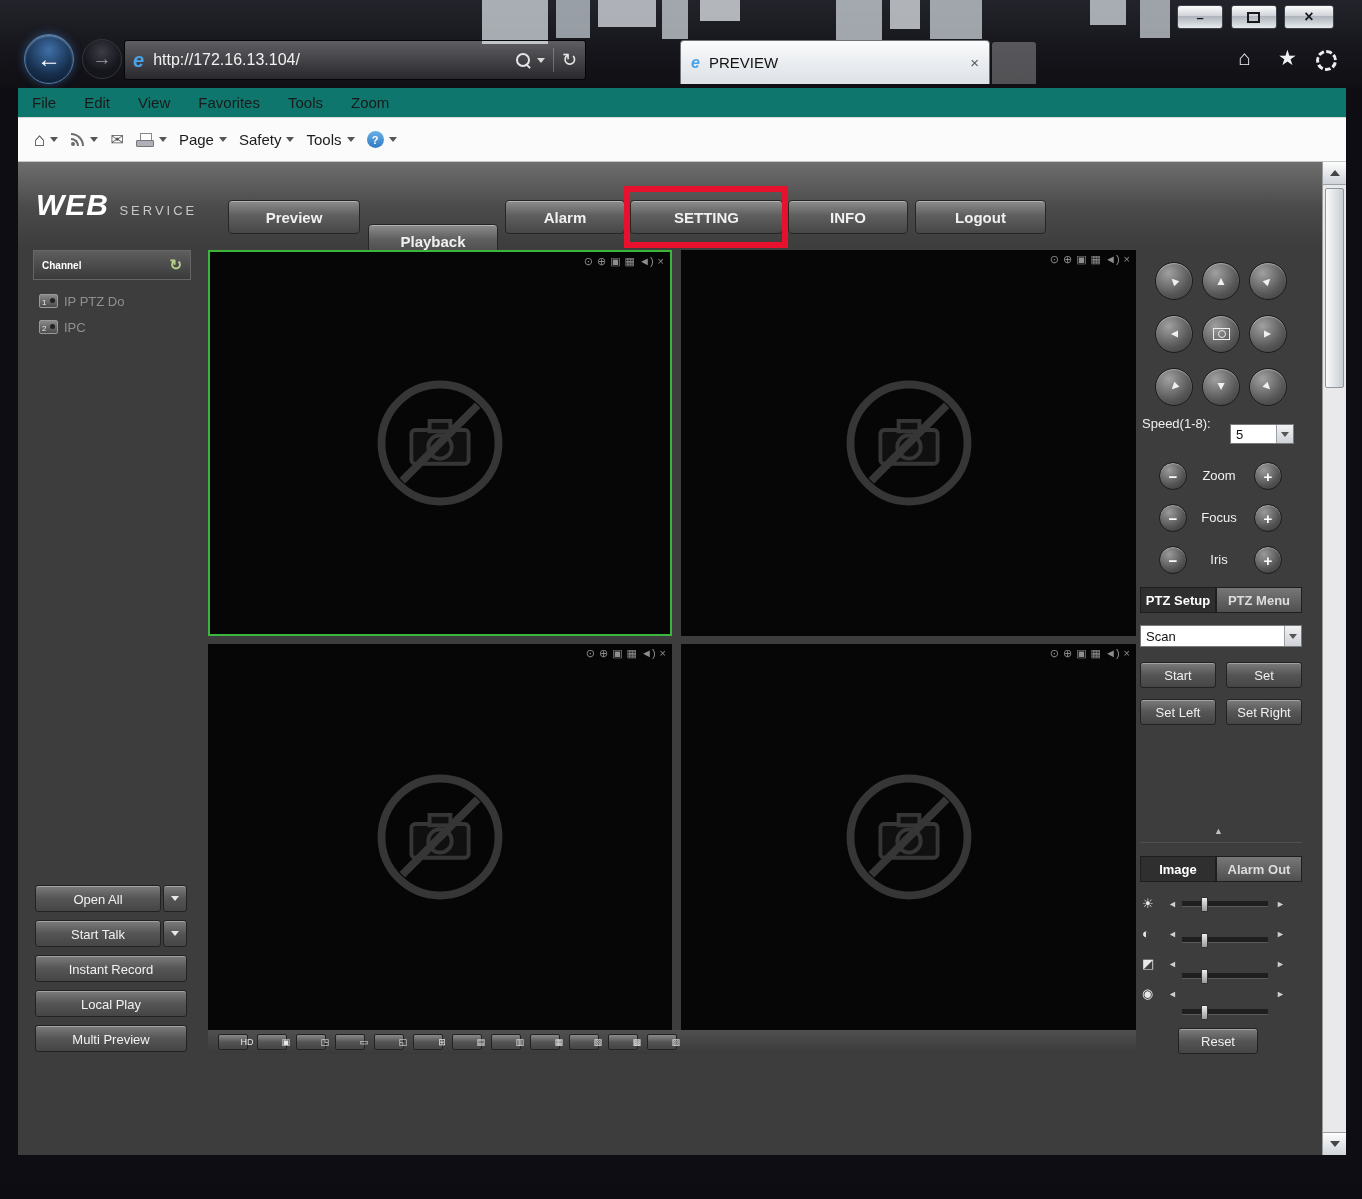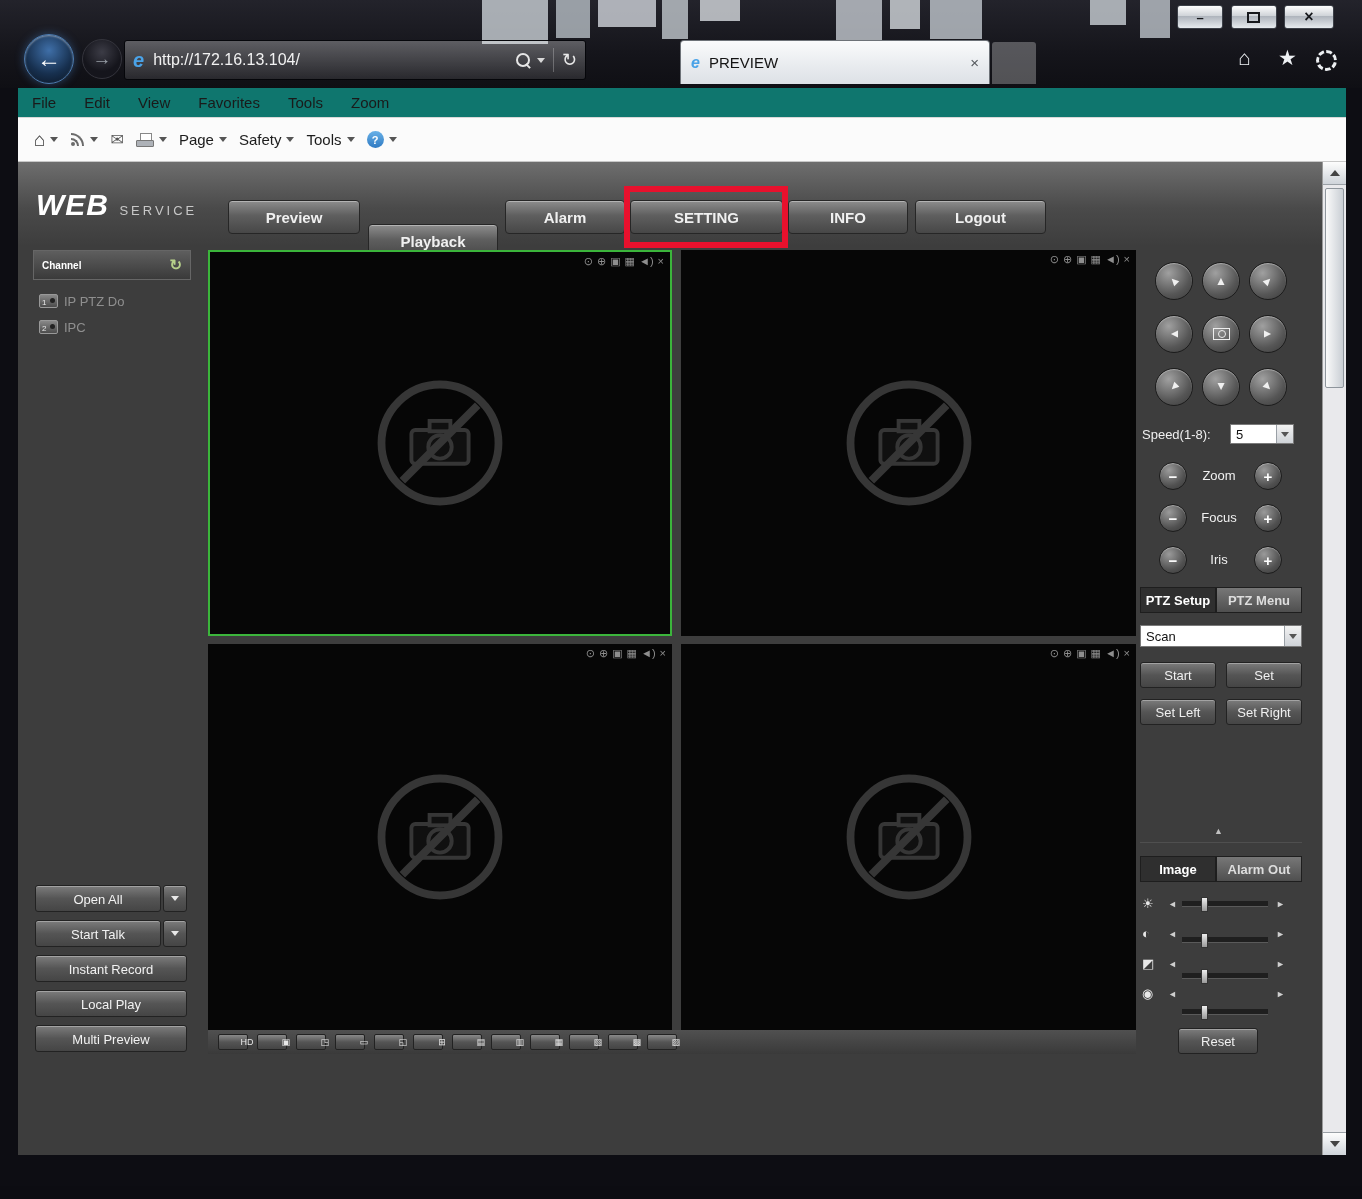--- a/index.html
+++ b/index.html
@@ -358,21 +358,21 @@
       <div class="abs pad-btn" style="left:1137px;top:206px;">
           <span style="transform:rotate(-135deg);">▲</span>
         </div>
       <div class="abs pad-btn" style="left:1184px;top:206px;">
           <span style="transform:rotate(180deg);">▲</span>
         </div>
       <div class="abs pad-btn" style="left:1231px;top:206px;">
           <span style="transform:rotate(135deg);">▲</span>
         </div>
 
-      <span class="abs zf-label" style="left:1124px;top:265px;">Speed(1-8):</span>
+      <span class="abs zf-label" style="left:1124px;top:254px;">Speed(1-8):</span>
       <div class="abs selbox" style="left:1212px;top:262px;width:64px;height:20px;">
         <span class="val">5</span>
         <span class="selarrow">
             <span class="caret caret-dark" style="border-left-width:4px;border-right-width:4px;border-top-width:5px;"></span>
           </span>
       </div>
 
       <div class="abs small-circle" style="left:1141px;top:300px;">
           <span>−</span>
         </div>

